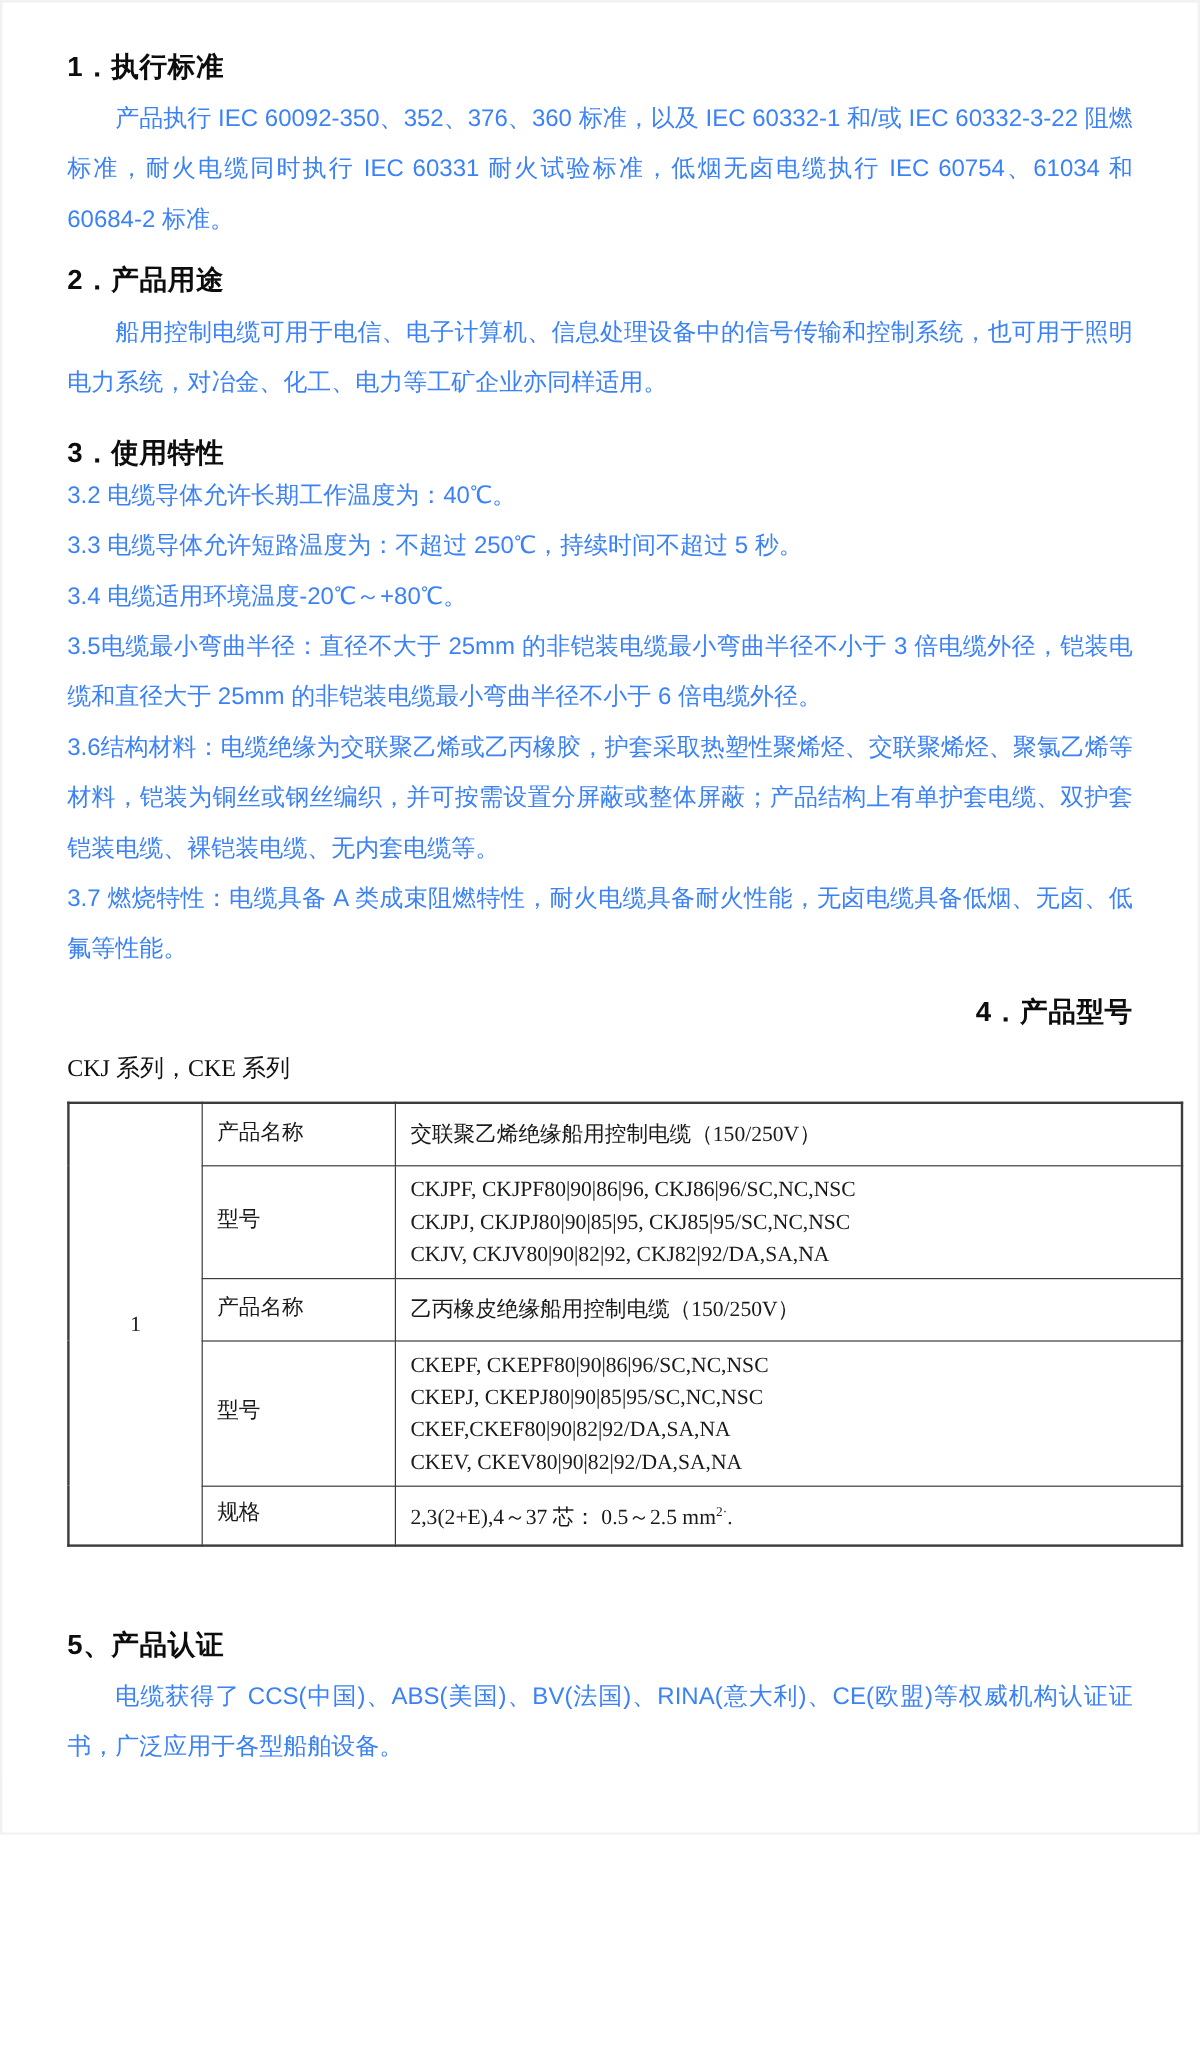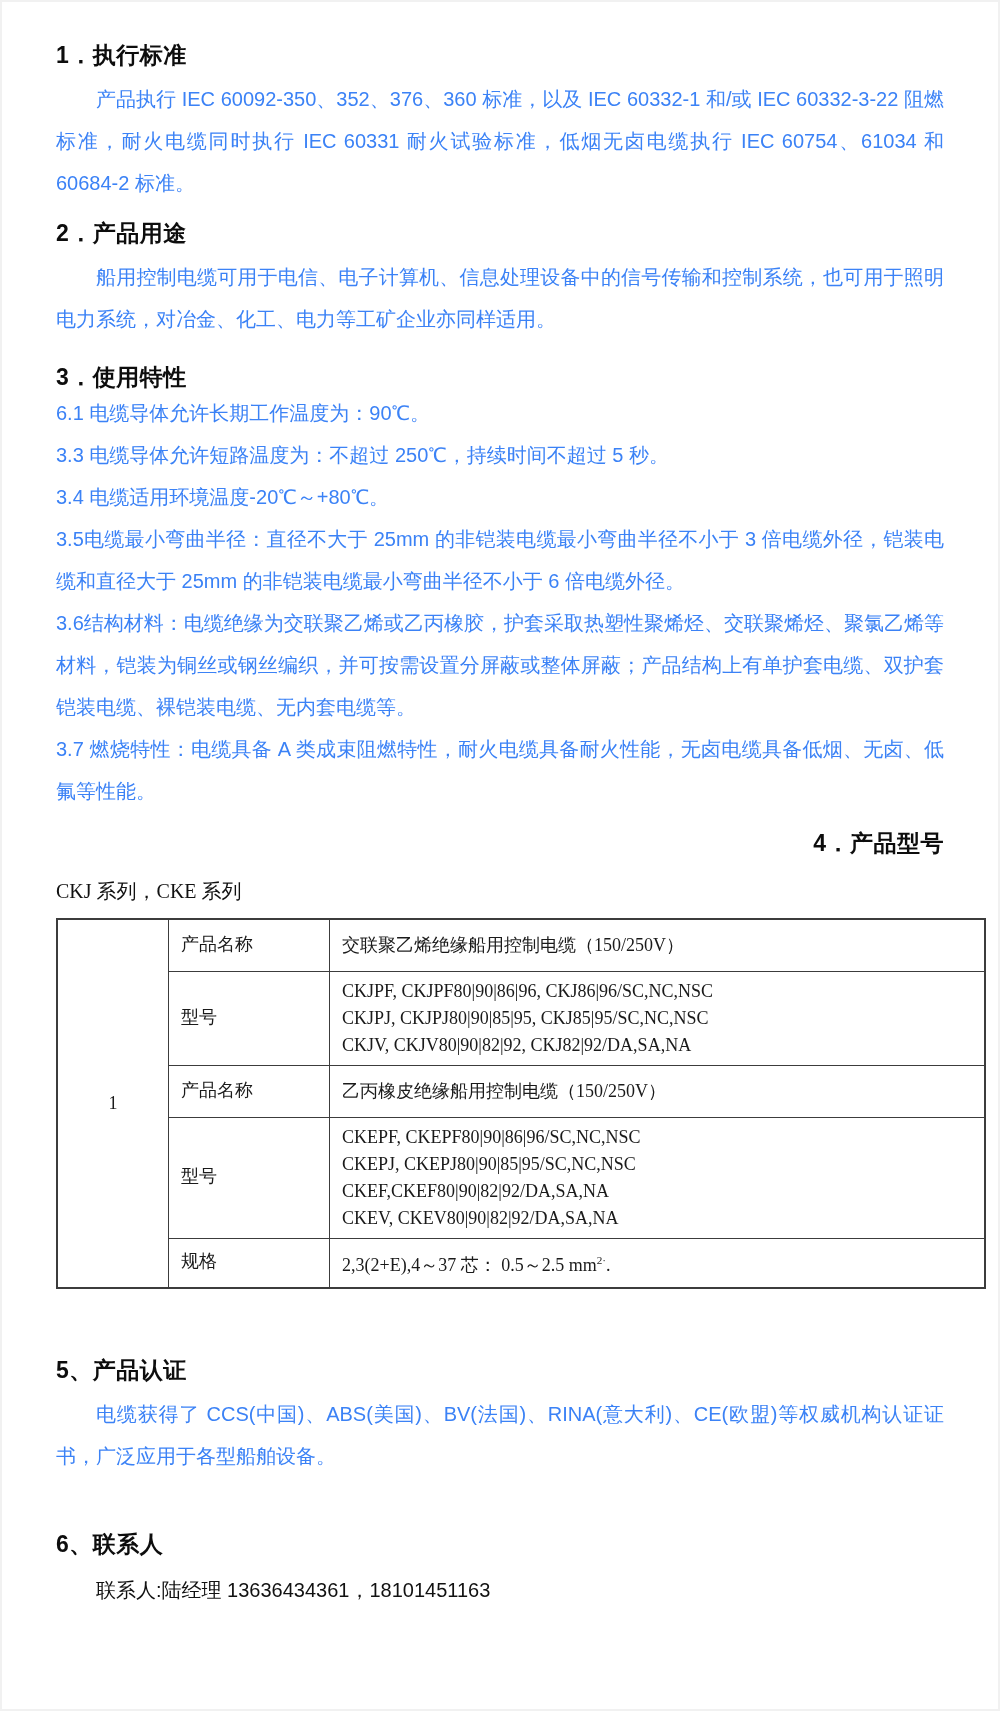--- a/index.html
+++ b/index.html
@@ -3,21 +3,21 @@
 <meta charset="utf-8">
 <style>
   html, body {
     margin: 0;
     padding: 0;
     background: #ffffff;
   }
   .page {
     position: relative;
     width: 1000px;
-    height: 1711px;
+    height: 1529px;
     box-sizing: border-box;
     background: #ffffff;
     box-shadow: inset 0 0 0 2px #f1f1f1;
     padding: 40px 56px 0 56px;
     overflow: hidden;
     font-family: "Liberation Sans", sans-serif;
     color: #111111;
   }
   .sec-heading {
     font-size: 23px;
@@ -94,21 +94,21 @@
 
 <div class="page">
 
   <h2 class="sec-heading">1．执行标准</h2>
   <p class="body-p indent mt-p mb-sm">产品执行 IEC 60092-350、352、376、360 标准，以及 IEC 60332-1 和/或 IEC 60332-3-22 阻燃标准，耐火电缆同时执行 IEC 60331 耐火试验标准，低烟无卤电缆执行 IEC 60754、61034 和 60684-2 标准。</p>
 
   <h2 class="sec-heading mt-h2">2．产品用途</h2>
   <p class="body-p indent mt-p">船用控制电缆可用于电信、电子计算机、信息处理设备中的信号传输和控制系统，也可用于照明电力系统，对冶金、化工、电力等工矿企业亦同样适用。</p>
 
   <h2 class="sec-heading mt-h3">3．使用特性</h2>
-  <p class="body-p">6.1 电缆导体允许长期工作温度为：90℃。</p>
+  <p class="body-p">3.2 电缆导体允许长期工作温度为：40℃。</p>
   <p class="body-p">3.3 电缆导体允许短路温度为：不超过 250℃，持续时间不超过 5 秒。</p>
   <p class="body-p">3.4 电缆适用环境温度-20℃～+80℃。</p>
   <p class="body-p">3.5电缆最小弯曲半径：直径不大于 25mm 的非铠装电缆最小弯曲半径不小于 3 倍电缆外径，铠装电缆和直径大于 25mm 的非铠装电缆最小弯曲半径不小于 6 倍电缆外径。</p>
   <p class="body-p">3.6结构材料：电缆绝缘为交联聚乙烯或乙丙橡胶，护套采取热塑性聚烯烃、交联聚烯烃、聚氯乙烯等材料，铠装为铜丝或钢丝编织，并可按需设置分屏蔽或整体屏蔽；产品结构上有单护套电缆、双护套铠装电缆、裸铠装电缆、无内套电缆等。</p>
   <p class="body-p">3.7 燃烧特性：电缆具备 A 类成束阻燃特性，耐火电缆具备耐火性能，无卤电缆具备低烟、无卤、低氟等性能。</p>
 
   <h2 class="sec-heading mt-h4">4．产品型号</h2>
   <p class="series-line">CKJ 系列，CKE 系列</p>
 
   <table class="model-table">

